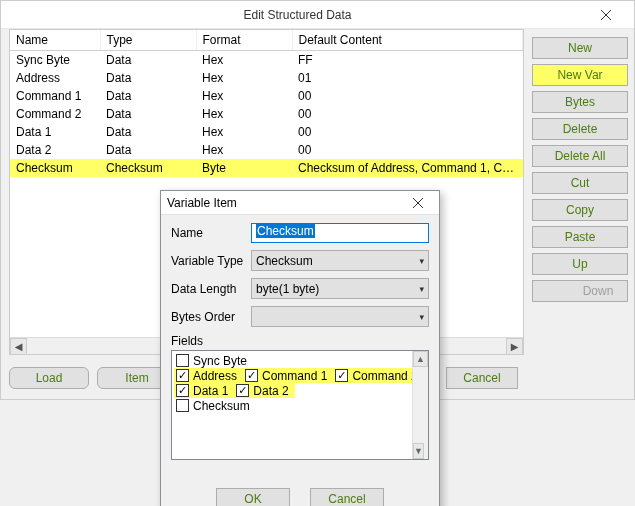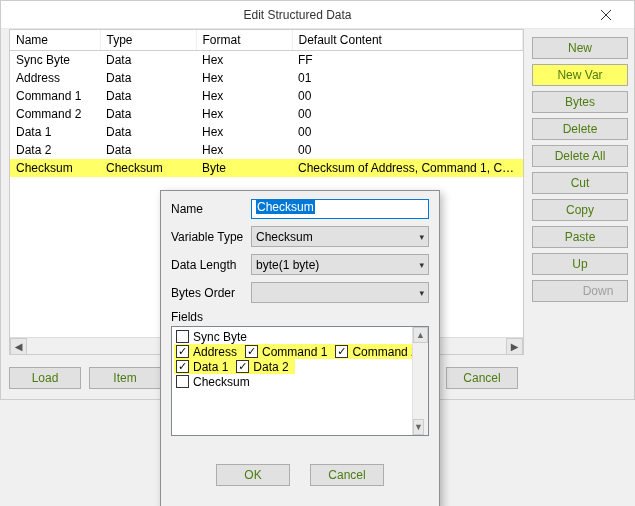--- a/index.html
+++ b/index.html
@@ -20,21 +20,21 @@
   .hscroll { position:absolute; left:0; right:0; bottom:0; height:17px; background:#f0f0f0; display:flex; align-items:center; border-top:1px solid #ddd; }
   .hscroll .arrow { width:17px; height:17px; background:#e8e8e8; border:1px solid #ccc; display:flex; align-items:center; justify-content:center; color:#555; font-size:10px; }
   .hscroll .track { flex:1; }
 
   .side-buttons { position: absolute; top: 36px; right: 6px; width: 96px; display: flex; flex-direction: column; gap: 5px; }
   .btn { height: 22px; background: #e1e1e1; border: 1px solid #adadad; display:flex; align-items:center; justify-content:center; color:#4d7c0f; cursor:default; }
   .btn.hl { background: #ffff66; text-align: center; }
   .btn.disabled { color:#a0a0a0;padding-left:36px; }
 
   .bottom-buttons { position:absolute; left:8px; bottom:10px; display:flex; gap:8px; }
-  .bottom-buttons .btn { width:72px; }
+  .bottom-buttons .btn { width:80px;border-radius:6px; }
   .cancel-area { position:absolute; right:116px; bottom:10px; }
   .cancel-area .btn { width:72px; }
 
   
   .dialog { position:absolute; left:160px; top:190px; width:280px; height:321px; background:#f0f0f0; border:1px solid #8f8f8f; box-shadow: 3px 3px 8px rgba(0,0,0,0.25); z-index:10; }
   .dlg-titlebar { height:24px; background:#fff; display:flex; align-items:center; padding:0 6px; border-bottom:1px solid #e0e0e0; }
   .dlg-titlebar .title { flex:1; }
   .dlg-titlebar .close { width:30px; height:22px; display:flex; align-items:center; justify-content:center; }
 
   .dlg-body { padding: 8px 10px; }
@@ -160,20 +160,29 @@
   <div class="bottom-buttons">
     <div class="btn">Load</div>
     <div class="btn">Item</div>
   </div>
   <div class="cancel-area">
     <div class="btn">Cancel</div>
   </div>
 </div>
 
 <div class="dialog">
+  <div class="dlg-titlebar">
+    <span class="title">Variable Item</span>
+    <div class="close">
+      <svg class="x-icon" viewBox="0 0 10 10">
+          <line x1="0" y1="0" x2="10" y2="10"></line>
+          <line x1="10" y1="0" x2="0" y2="10"></line>
+        </svg>
+    </div>
+  </div>
   <div class="dlg-body">
 
     <div class="form-row">
       <div class="lbl">Name</div>
       <div class="text-input"><span class="sel">Checksum</span></div>
     </div>
 
     <div class="form-row">
       <div class="lbl">Variable Type</div>
       <div class="combo">

